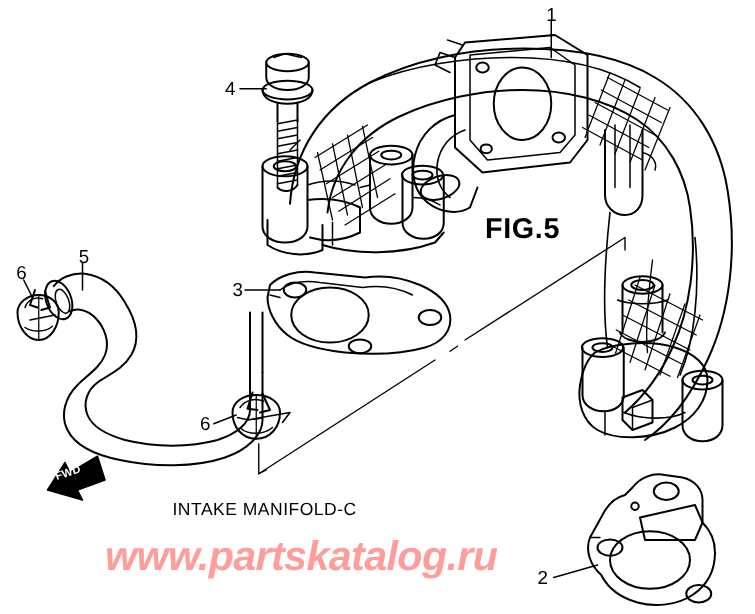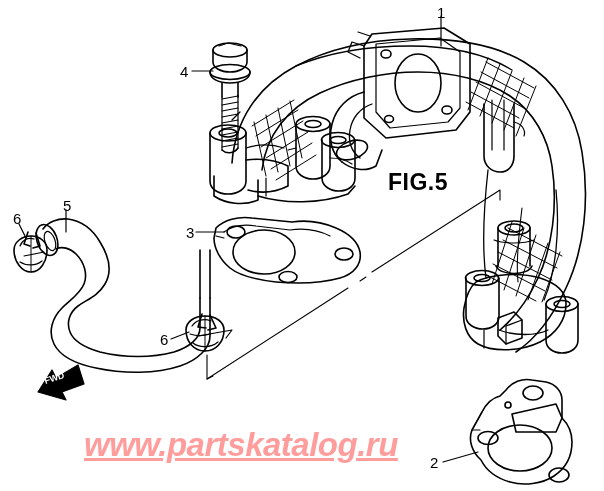--- a/index.html
+++ b/index.html
@@ -7,21 +7,21 @@
        font-family:"Liberation Sans","DejaVu Sans",sans-serif;}
   #stage{position:absolute;inset:0;width:604px;height:491px;}
   svg.layer{position:absolute;left:0;top:0;width:604px;height:491px;}
   .callout{position:absolute;font-size:15px;color:#000;line-height:1;
            font-family:"Liberation Sans","DejaVu Sans",sans-serif;}
   #fig-label{position:absolute;left:388px;top:169px;font-size:23px;font-weight:bold;
              letter-spacing:.5px;color:#000;text-align:center;}
   #diagram-title{position:absolute;left:138px;top:399px;font-size:14px;color:#000;
                  letter-spacing:.4px;}
   #watermark{position:absolute;left:84px;top:426px;font-size:33px;font-weight:bold;
-             font-style:italic;color:#ff9d9d;letter-spacing:-.5px;white-space:nowrap;text-decoration:underline;}
+             font-style:italic;color:#ff9d9d;letter-spacing:-.5px;white-space:nowrap;}
   #fwd-text{position:absolute;left:44px;top:373px;font-size:9px;font-weight:bold;
             color:#ffffff;transform:rotate(-18deg);letter-spacing:0px;}
 </style>
 </head>
 <body>
 
 <div id="stage">
 
   <svg class="layer" viewBox="0 0 604 491">
     <g fill="none" stroke="#000" stroke-width="1.6" stroke-linejoin="round" stroke-linecap="round">
@@ -248,20 +248,21 @@
         <path d="M171 339 L189 332"></path>
       </g>
 
       <g>
         <path d="M78 365 L84 384 L62 392 L66 400 L38 392 L52 370 L56 378 Z" fill="#000" stroke="#000" stroke-width="1.2"></path>
       </g>
     </g>
   </svg>
 
   <div id="fig-label">FIG.5</div>
+  <div id="diagram-title">INTAKE MANIFOLD-C</div>
   <div id="watermark">www.partskatalog.ru</div>
   <div id="fwd-text">FWD</div>
 
   <div class="callout" style="left:437px;top:5px">1</div>
   <div class="callout" style="left:430px;top:455px">2</div>
   <div class="callout" style="left:186px;top:225px">3</div>
   <div class="callout" style="left:180px;top:64px">4</div>
   <div class="callout" style="left:63px;top:198px">5</div>
   <div class="callout" style="left:13px;top:211px">6</div>
   <div class="callout" style="left:160px;top:332px">6</div>

